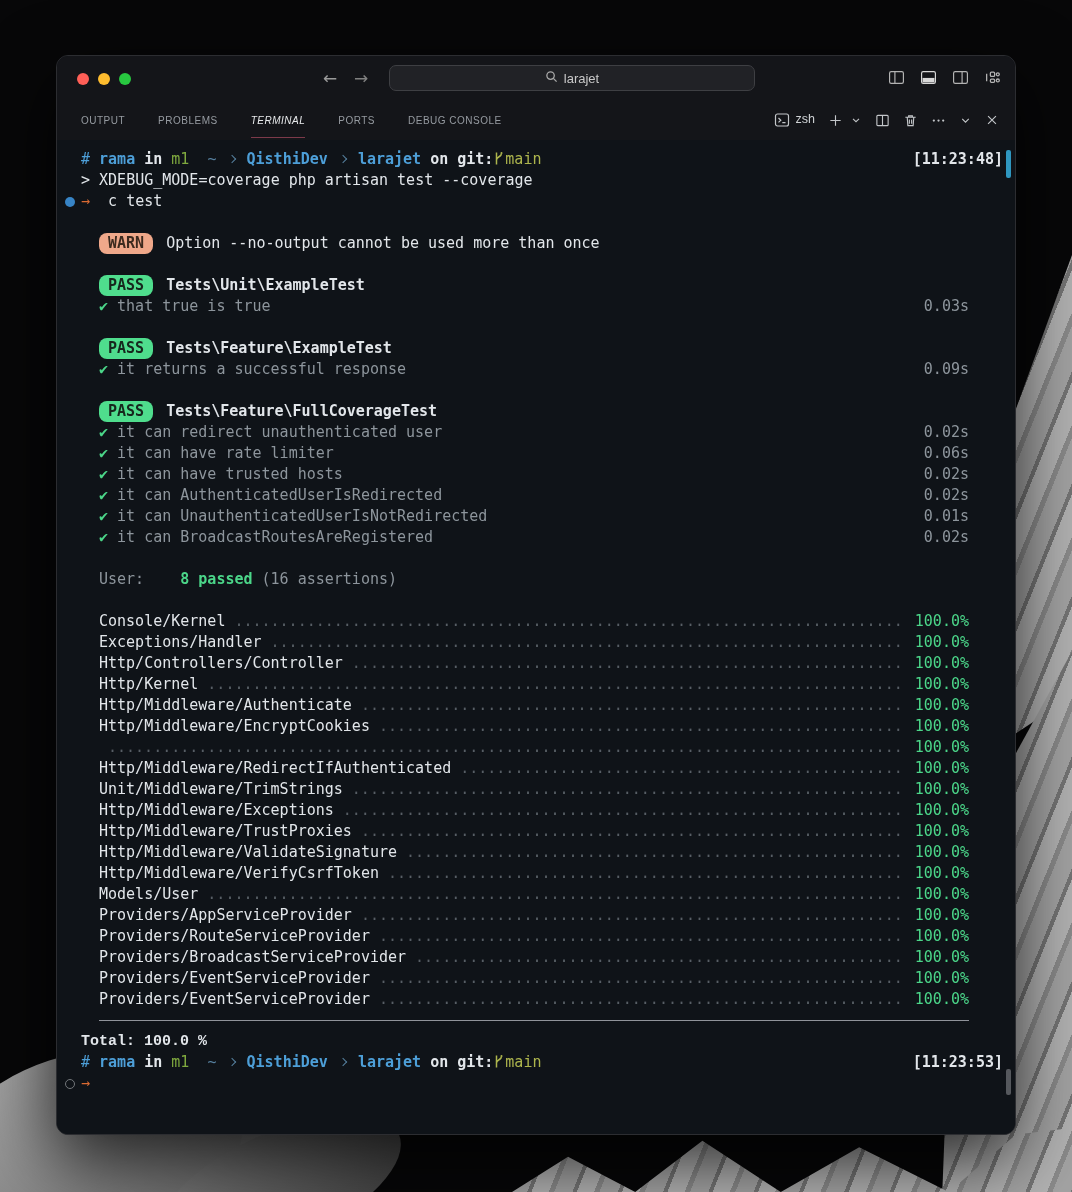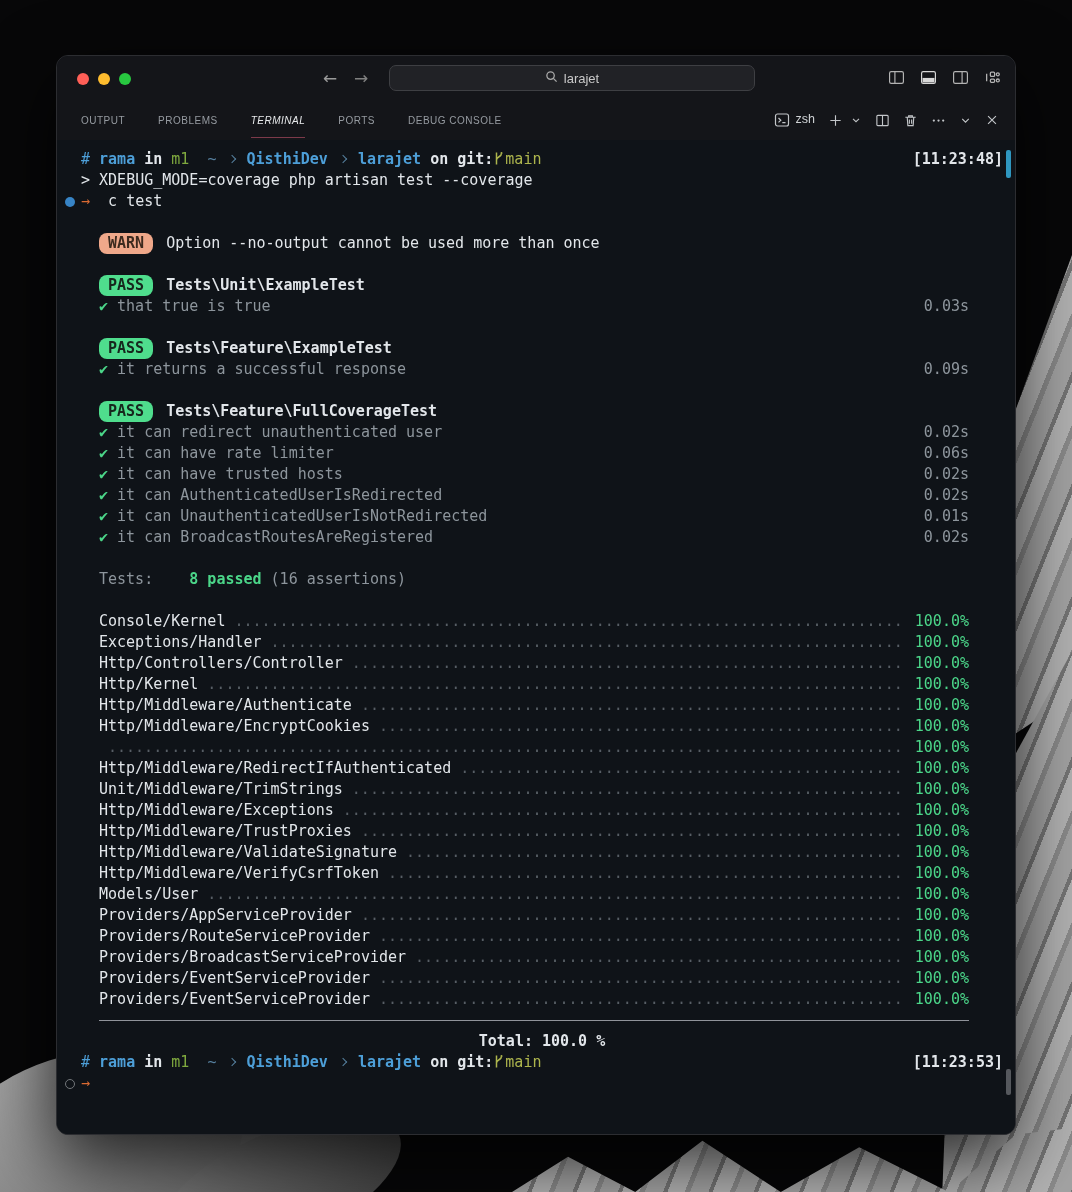--- a/index.html
+++ b/index.html
@@ -80,21 +80,21 @@
       border-right:1.6px solid var(--steel); transform:rotate(45deg); margin:0 3px 2px 3px; }
   .gb svg { display:inline-block; vertical-align:-2px; }
 
   .cmd-dot { position:absolute; left:-16px; top:6px; width:10px; height:10px; border-radius:50%;
       background:var(--cmd-dot); }
   .cmd-dot.hollow { background:transparent; border:1.6px solid #72767a; }
 
   .dots { flex:1; overflow:hidden; white-space:nowrap; color:var(--dim); margin:0 9px; }
   .divrow { align-items:center; }
   .divrow .divline { flex:1; height:1px; background:#90939a; }
-  .totalrow { justify-content:center; }
+  .totalrow { justify-content:flex-start;font-family:Liberation Mono, monospace; }
 
   .scrollmark { position:absolute; right:4px; width:5px; border-radius:2px; }
   .scrollmark.cyan { top:10px; height:28px; background:var(--cyan-mark); }
   .scrollmark.thumb { top:929px; height:26px; background:#55585d; }
 </style>
 </head>
 <body>
 
 <div class="wallpaper">
   <div class="wp-blade wp-right1"></div>
@@ -232,21 +232,21 @@
         <div class="tline indent timed"><span class="tleft"><span class="green">✔ </span><span class="muted">it returns a successful response</span></span><span class="tright muted">0.09s</span></div>
         <div class="tline"></div>
         <div class="tline indent"><span class="tleft"><span class="badge pass">PASS</span><span class="fg-bold">Tests\Feature\FullCoverageTest</span></span></div>
         <div class="tline indent timed"><span class="tleft"><span class="green">✔ </span><span class="muted">it can redirect unauthenticated user</span></span><span class="tright muted">0.02s</span></div>
         <div class="tline indent timed"><span class="tleft"><span class="green">✔ </span><span class="muted">it can have rate limiter</span></span><span class="tright muted">0.06s</span></div>
         <div class="tline indent timed"><span class="tleft"><span class="green">✔ </span><span class="muted">it can have trusted hosts</span></span><span class="tright muted">0.02s</span></div>
         <div class="tline indent timed"><span class="tleft"><span class="green">✔ </span><span class="muted">it can AuthenticatedUserIsRedirected</span></span><span class="tright muted">0.02s</span></div>
         <div class="tline indent timed"><span class="tleft"><span class="green">✔ </span><span class="muted">it can UnauthenticatedUserIsNotRedirected</span></span><span class="tright muted">0.01s</span></div>
         <div class="tline indent timed"><span class="tleft"><span class="green">✔ </span><span class="muted">it can BroadcastRoutesAreRegistered</span></span><span class="tright muted">0.02s</span></div>
         <div class="tline"></div>
-        <div class="tline indent"><span class="tleft"><span class="muted">Tests:    </span><span class="green-bold">8 passed</span><span class="muted"> (16 assertions)</span></span></div>
+        <div class="tline indent"><span class="tleft"><span class="muted">User:    </span><span class="green-bold">8 passed</span><span class="muted"> (16 assertions)</span></span></div>
         <div class="tline"></div>
         <div class="tline indent timed"><span class="fg">Console/Kernel</span><span class="dots">........................................................................................................................................................................................................</span><span class="green">100.0%</span></div>
         <div class="tline indent timed"><span class="fg">Exceptions/Handler</span><span class="dots">........................................................................................................................................................................................................</span><span class="green">100.0%</span></div>
         <div class="tline indent timed"><span class="fg">Http/Controllers/Controller</span><span class="dots">........................................................................................................................................................................................................</span><span class="green">100.0%</span></div>
         <div class="tline indent timed"><span class="fg">Http/Kernel</span><span class="dots">........................................................................................................................................................................................................</span><span class="green">100.0%</span></div>
         <div class="tline indent timed"><span class="fg">Http/Middleware/Authenticate</span><span class="dots">........................................................................................................................................................................................................</span><span class="green">100.0%</span></div>
         <div class="tline indent timed"><span class="fg">Http/Middleware/EncryptCookies</span><span class="dots">........................................................................................................................................................................................................</span><span class="green">100.0%</span></div>
         <div class="tline indent timed"><span class="dots">........................................................................................................................................................................................................</span><span class="green">100.0%</span></div>
         <div class="tline indent timed"><span class="fg">Http/Middleware/RedirectIfAuthenticated</span><span class="dots">........................................................................................................................................................................................................</span><span class="green">100.0%</span></div>
         <div class="tline indent timed"><span class="fg">Unit/Middleware/TrimStrings</span><span class="dots">........................................................................................................................................................................................................</span><span class="green">100.0%</span></div>

